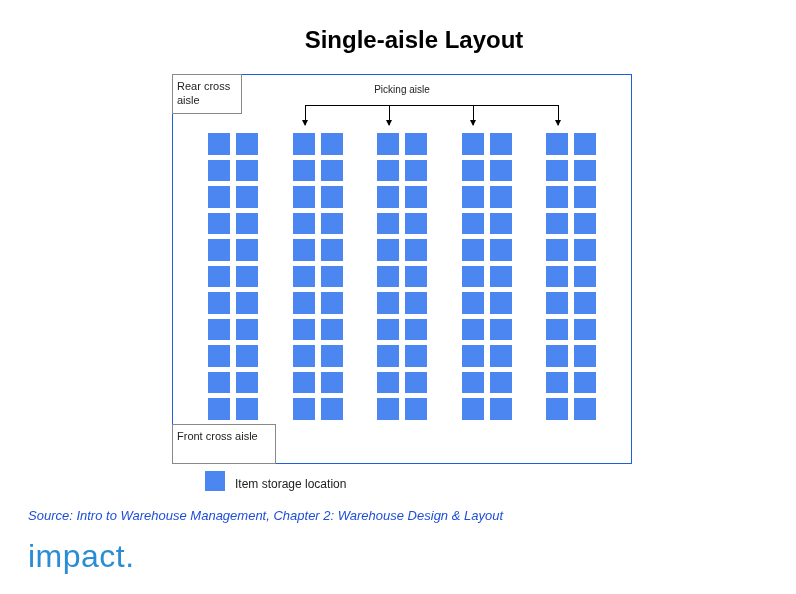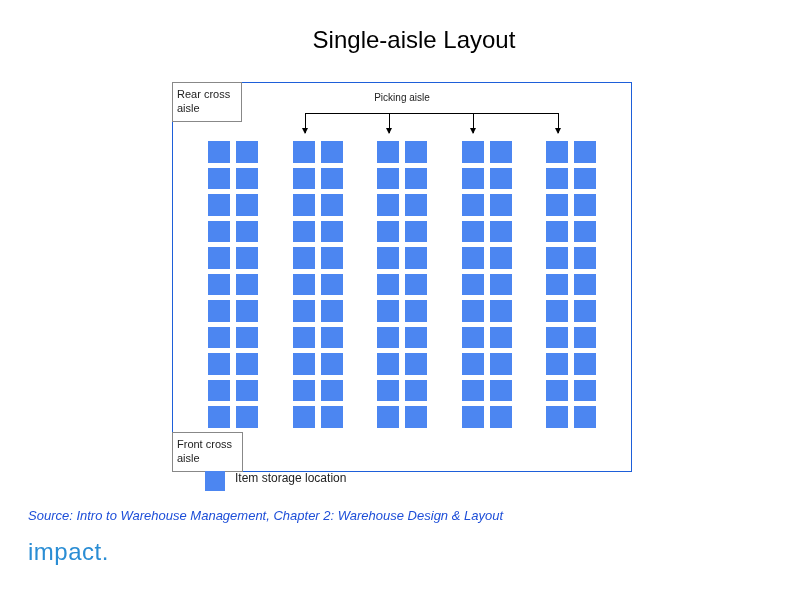--- a/index.html
+++ b/index.html
@@ -5,55 +5,54 @@
   * { box-sizing: border-box; margin: 0; padding: 0; }
   body {
     font-family: Arial, Helvetica, sans-serif;
     background: #fff;
     width: 796px;
     height: 594px;
     position: relative;
   }
   .title {
     text-align: center;
-    font-weight: 400;
+    font-weight: 700;
     font-size: 24px;
     color: #000;
     padding-top: 26px;
     padding-bottom: 16px;
     padding-left: 32px;
   }
   .diagram-box {
     position: absolute;
     left: 172px;
     top: 74px;
     width: 460px;
     height: 390px;
     border: 1.5px solid #1e5fd9;
     background: #fff;
-    margin-top: 8px;
   }
   .rear-label {
     position: absolute;
     left: -1px;
     top: -1px;
     width: 70px;
     height: 40px;
     border: 1px solid #888;
     background: #fff;
     font-size: 11px;
     color: #222;
     padding: 5px 4px;
     line-height: 1.25;
   }
   .front-label {
     position: absolute;
     left: -1px;
     bottom: -1px;
-    width: 71px;
+    width: 104px;
     height: 40px;
     border: 1px solid #888;
     background: #fff;
     font-size: 11px;
     color: #222;
     padding: 5px 4px;
     line-height: 1.25;
   }
   .picking-label {
     position: absolute;
@@ -110,21 +109,21 @@
     width: 24px;
     height: 24px;
     background: #4c86f1;
     border: 1px solid #fff;
   }
   .legend {
     position: absolute;
     left: 205px;
     top: 471px;
     display: flex;
-    align-items: flex-start;
+    align-items: flex-end;
     gap: 10px;
   }
   .legend-cell {
     width: 20px;
     height: 20px;
     background: #4c86f1;
   }
   .legend-text {
     font-size: 12px;
     color: #222;
@@ -134,21 +133,21 @@
     left: 28px;
     top: 508px;
     font-size: 13px;
     font-style: italic;
     color: #1d4ed8;
   }
   .logo {
     position: absolute;
     left: 28px;
     top: 538px;
-    font-size: 24px;
+    font-size: 32px;
     font-weight: 400;
     color: #2a8dd4;
     letter-spacing: 0.5px;
     font-family: 'Segoe UI', Arial, sans-serif;
   }
 </style>
 </head>
 <body>
 
 <div class="title">Single-aisle Layout</div>

